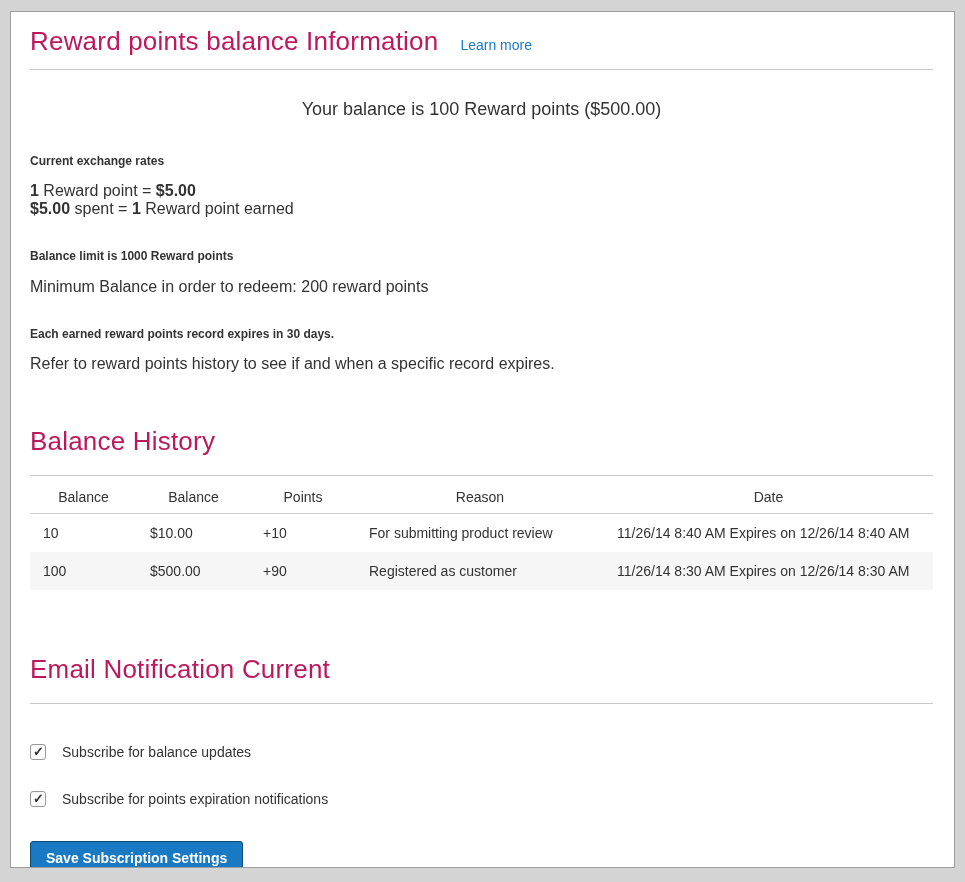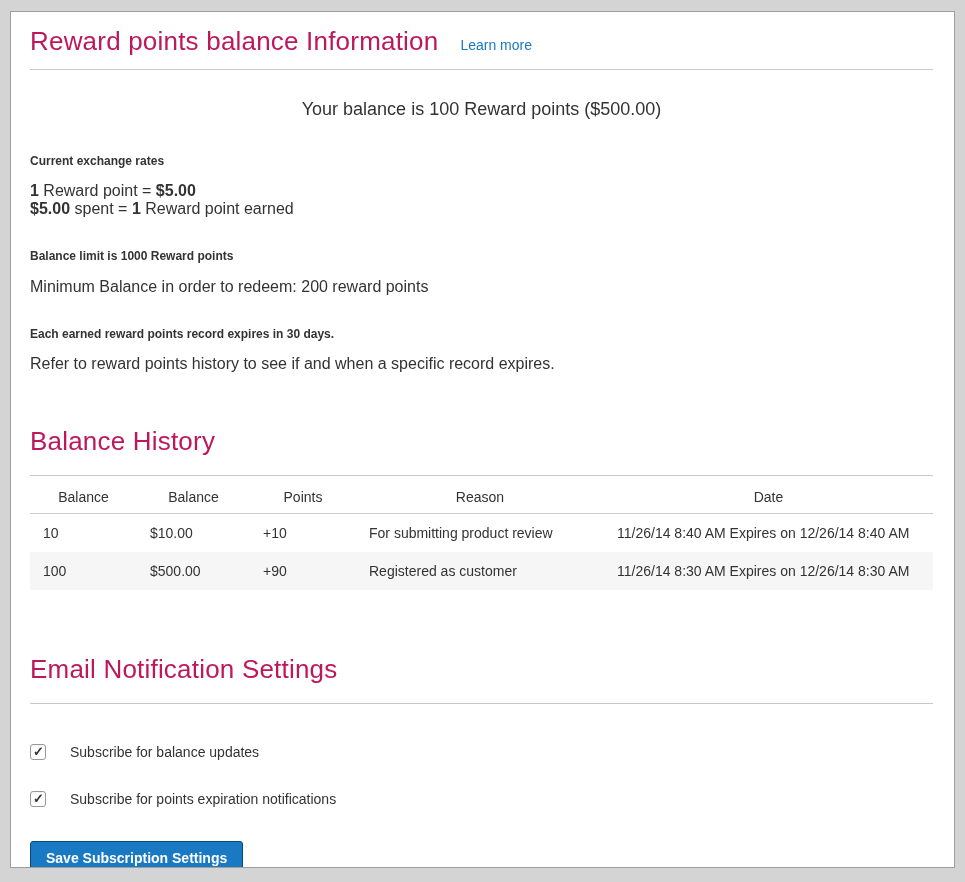--- a/index.html
+++ b/index.html
@@ -77,21 +77,21 @@
   }
   table.history td {
     padding: 11px 13px;
     white-space: nowrap;
   }
   table.history tr.stripe { background: #f6f6f6; }
   
   .checkbox-row {
     display: flex;
     align-items: center;
-    gap: 24px;
+    gap: 16px;
     margin-top: 40px;
   }
   .checkbox-row + .checkbox-row { margin-top: 31px; }
   .checkbox-row label { font-size: 14px; cursor: pointer; }
   input[type="checkbox"] {
     appearance: none;
     -webkit-appearance: none;
     width: 16px; height: 16px;
     border: 1px solid #989898;
     border-radius: 3px;
@@ -188,21 +188,21 @@
         <td>$500.00</td>
         <td>+90</td>
         <td>Registered as customer</td>
         <td>11/26/14 8:30 AM Expires on 12/26/14 8:30 AM</td>
       </tr>
     </tbody>
   </table>
 
   
   <div class="section-head">
-    <span class="section-title">Email Notification Settings</span>
+    <span class="section-title">Email Notification Current</span>
   </div>
 
   <div class="checkbox-row">
     <input type="checkbox" id="cb-balance" checked="" style="">
     <label for="cb-balance">Subscribe for balance updates</label>
   </div>
   <div class="checkbox-row">
     <input type="checkbox" id="cb-expire" checked="" style="">
     <label for="cb-expire">Subscribe for points expiration notifications</label>
   </div>

